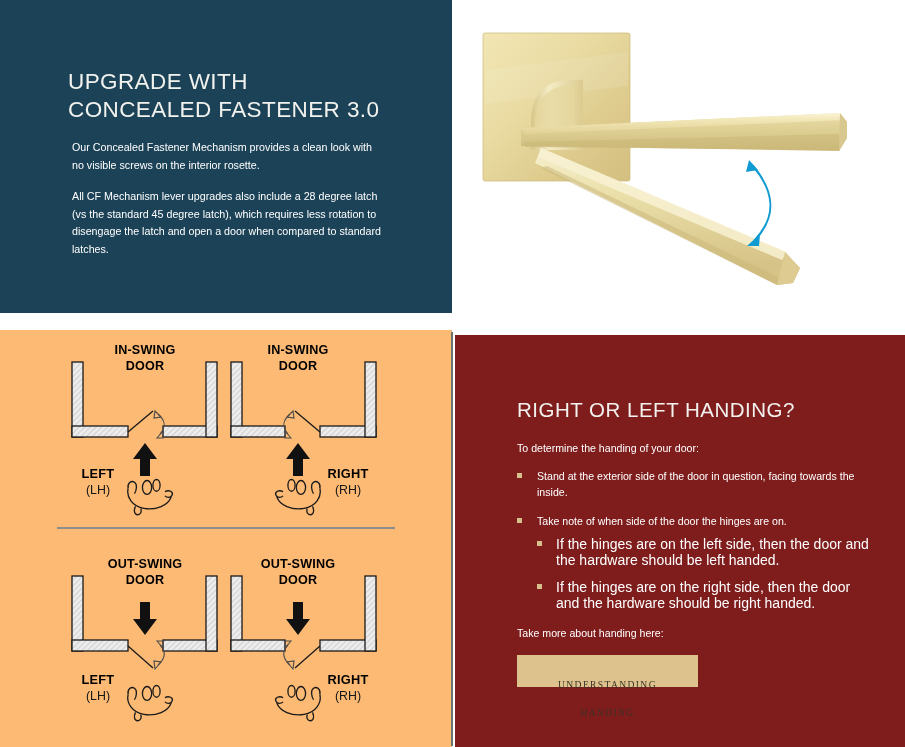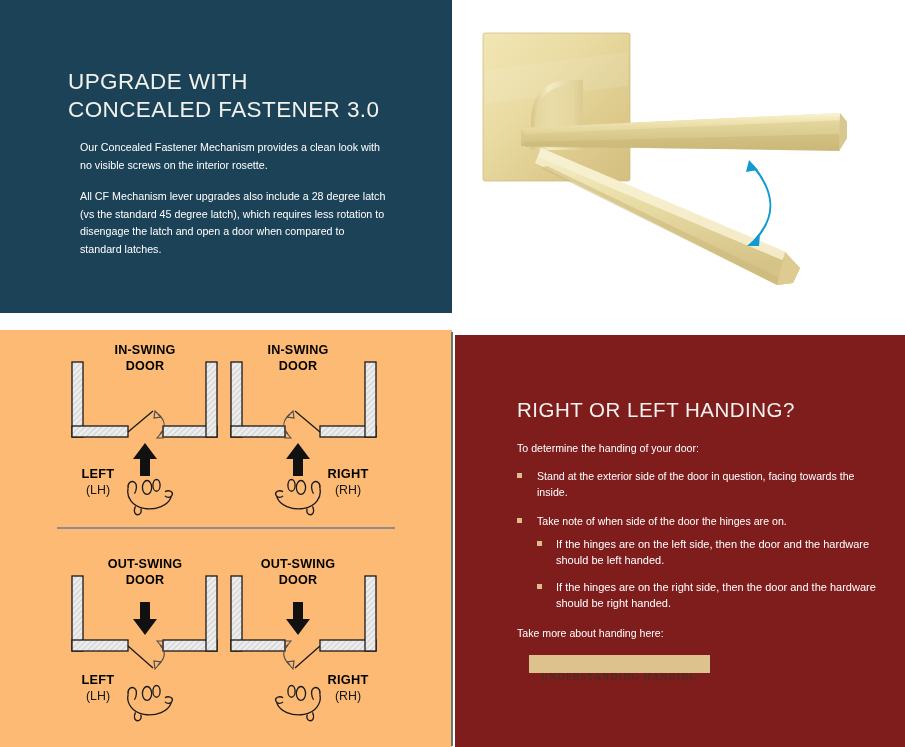--- a/index.html
+++ b/index.html
@@ -30,21 +30,21 @@
     font-family:"Liberation Sans", sans-serif;
     margin:0;
   }
   .navy-body{
     position:absolute;left:68px;top:139px;width:318px;
     color:#ffffff;
     font-size:10.7px;
     line-height:17.5px;
     font-weight:400;
   }
-  .navy-body p{margin:0 0 14px 12px;}
+  .navy-body p{margin:0 0 14px 4px;}
   .navy-body p:last-child{margin-bottom:0;}
 
   
   .lever-stage{
     position:absolute;left:455px;top:0;width:450px;height:313px;
     background:#ffffff;
     overflow:hidden;
   }
   .lever-stage svg{display:block;}
 
@@ -112,51 +112,50 @@
   }
   ul.sage-sublist{
     list-style:none;
     margin:6px 0 0 0;padding:0;
   }
   ul.sage-sublist > li{
     position:relative;
     padding-left:19px;
     margin-bottom:11px;
     color:#ffffff;
-    font-size:11px;
+    font-size:14px;
     line-height:16.2px;
   }
   ul.sage-sublist > li:last-child{margin-bottom:0;}
   ul.sage-sublist > li > .bullet{
     position:absolute;left:0px;top:5px;
     width:5px;height:5px;background:#d8c08d;
     display:block;
   }
   .sage-learn{
     margin:14px 0 14px 0;
     color:#ffffff;
     font-size:10.6px;
     line-height:16px;
   }
   .cta-button{
     display:inline-block;
     background:#ddc28e;
     color:#3b3223;
     border:0;
-    padding:8px;
+    padding:16px;
     width:181px;height:18px;
     line-height:28px;
     text-align:center;
     font-size:9.6px;
     letter-spacing:1.35px;
     font-family:"Liberation Serif", serif;
     text-decoration:none;
     cursor:pointer;
     box-sizing:border-box;
-    margin-left:12px;
   }
 </style>
 </head>
 <body>
 
 <div class="page">
 
   <section class="navy-panel">
     <h1 class="navy-heading">UPGRADE WITH CONCEALED FASTENER 3.0</h1>
     <div class="navy-body">

